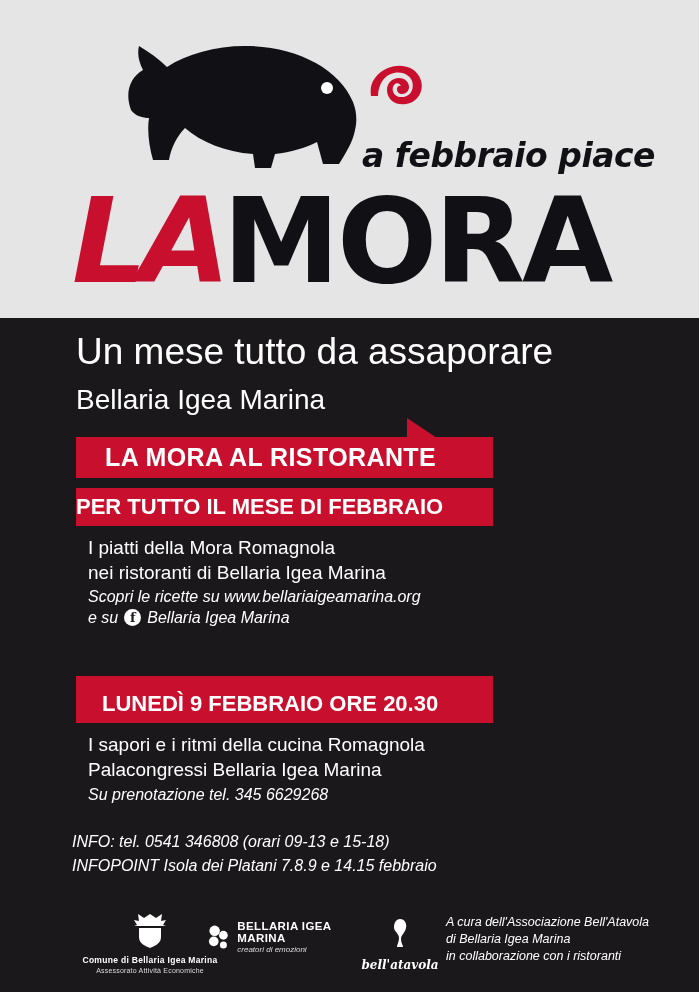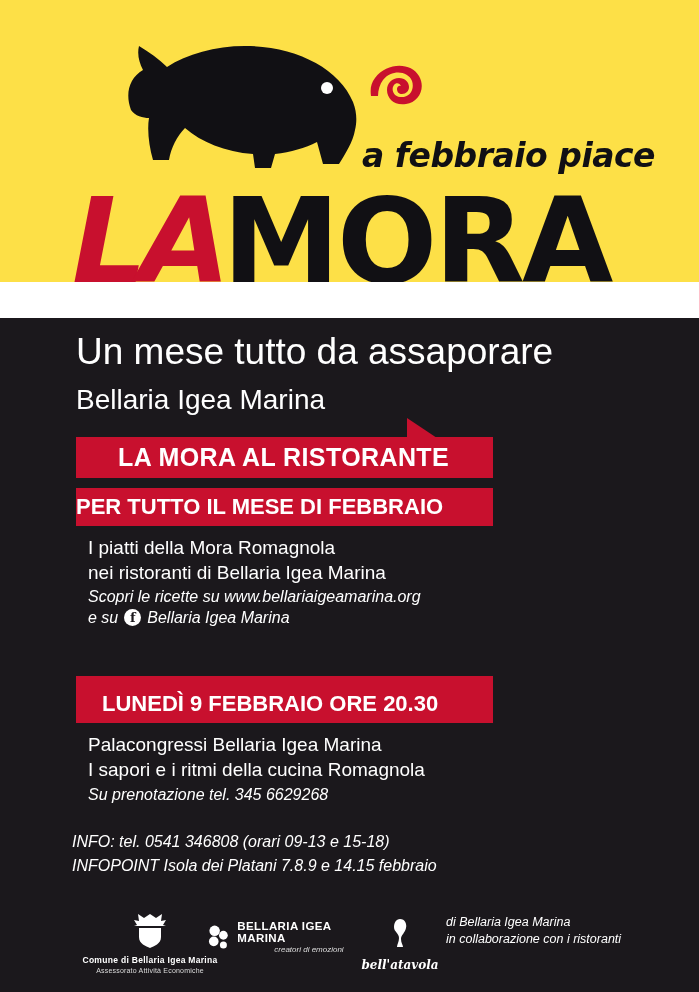--- a/index.html
+++ b/index.html
@@ -16,22 +16,22 @@
     height: 992px;
     background: #ffffff;
     overflow: hidden;
   }
 
   
   .top-area {
     position: absolute;
     left: 0; top: 0;
     width: 699px;
-    height: 282px;
-    background: #fde047;
+    height: 318px;
+    background: #e5e5e5;
     overflow: hidden;
   }
   .pig-wrap {
     position: absolute;
     left: 95px;
     top: 18px;
     width: 330px;
     height: 175px;
   }
   .pig-wrap svg { display: block; }
@@ -108,21 +108,21 @@
     background: #c8102e;
     color: #ffffff;
     display: flex;
     align-items: center;
     box-sizing: border-box;
   }
   .banner.b1 {
     top: 119px;
     width: 417px;
     height: 41px;
-    padding-left: 42px;
+    padding-left: 29px;
     font-size: 25px;
     font-weight: bold;
     letter-spacing: 0.4px;
   }
   .banner.b2 {
     top: 170px;
     width: 417px;
     height: 38px;
     font-size: 22px;
     font-weight: bold;
@@ -239,21 +239,21 @@
     color: #ddd;
   }
   .logo-bim-row {
     display: flex;
     align-items: center;
     justify-content: center;
     gap: 6px;
   }
   .logo-bim-text { text-align: left; }
   .logo-bim-title { font-size: 11.5px; font-weight: bold; letter-spacing: 0.4px; }
-  .logo-bim-sub { font-size: 8px; font-style: italic; color: #ddd; margin-top: 1px; margin-left: 37px; }
+  .logo-bim-sub { font-size: 8px; font-style: italic; color: #ddd; margin-top: 1px; }
 
   .credits {
     position: absolute;
     left: 446px;
     top: 16px;
     font-size: 12.5px;
     line-height: 17px;
     font-style: italic;
     color: #ffffff;
   }
@@ -344,22 +344,22 @@
         <span>e su</span>
         <span class="fb-icon">f</span>
         <span>Bellaria Igea Marina</span>
       </div>
     </div>
 
     <div class="banner b3">A CENA CON LA MORA</div>
     <div class="banner b4">LUNEDÌ 9 FEBBRAIO ORE 20.30</div>
 
     <div class="blk sec2-text">
+      <div class="body-line">I sapori e i ritmi della cucina Romagnola</div>
       <div class="body-line">Palacongressi Bellaria Igea Marina</div>
-      <div class="body-line">I sapori e i ritmi della cucina Romagnola</div>
     </div>
 
     <div class="blk sec2-note">
       <div class="small-italic">Su prenotazione tel. 345 6629268</div>
     </div>
 
     <div class="info-block">
       <div>INFO:  tel. 0541 346808 (orari 09-13 e 15-18)</div>
       <div>INFOPOINT Isola dei Platani 7.8.9 e 14.15 febbraio</div>
     </div>
@@ -391,19 +391,20 @@
       </div>
 
       <div class="logo logo-bella">
         <svg width="26" height="34" viewBox="0 0 26 34" xmlns="http://www.w3.org/2000/svg">
           <path fill="#ffffff" d="M13 3 c5 0 7 5 6 9 c-1 5 -5 7 -5 11 c0 4 2 6 2 8 h-6 c0 -3 2 -5 2 -9 c0 -5 -5 -6 -5 -11 c0 -4 2 -8 6 -8 Z"></path>
         </svg>
         <div class="bella-word">bell'atavola</div>
       </div>
 
       <div class="credits">
+        <div>A cura dell'Associazione Bell'Atavola</div>
         <div>di Bellaria Igea Marina</div>
         <div>in collaborazione con i ristoranti</div>
       </div>
 
     </div>
   </div>
 </div>
 
 </body></html>

